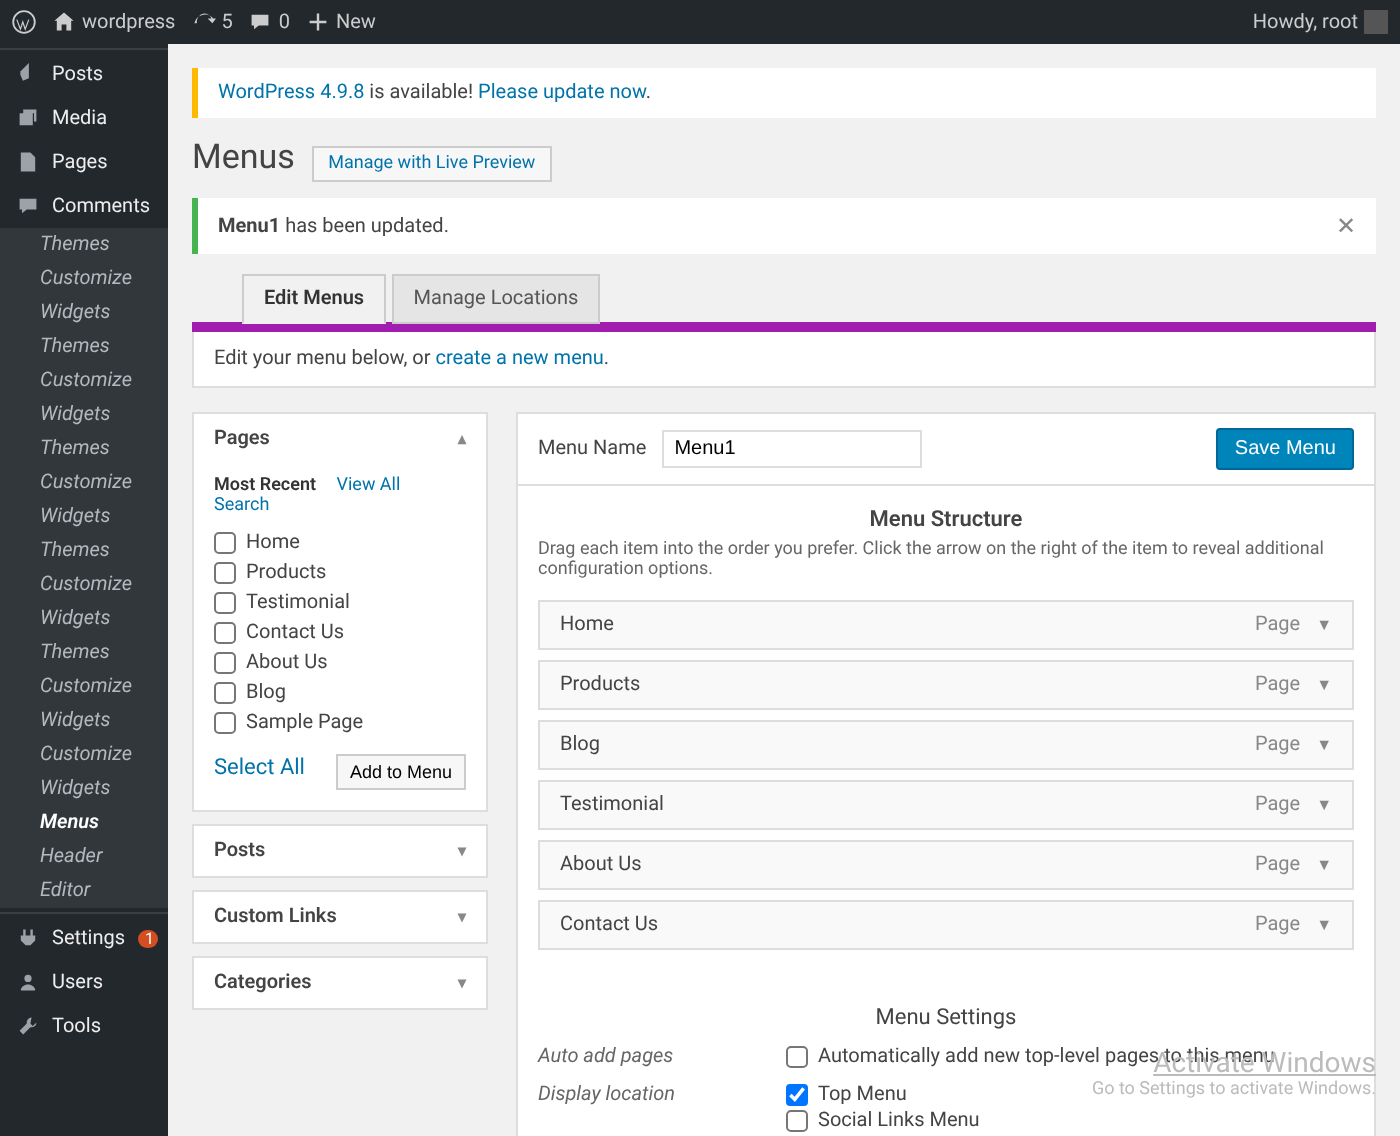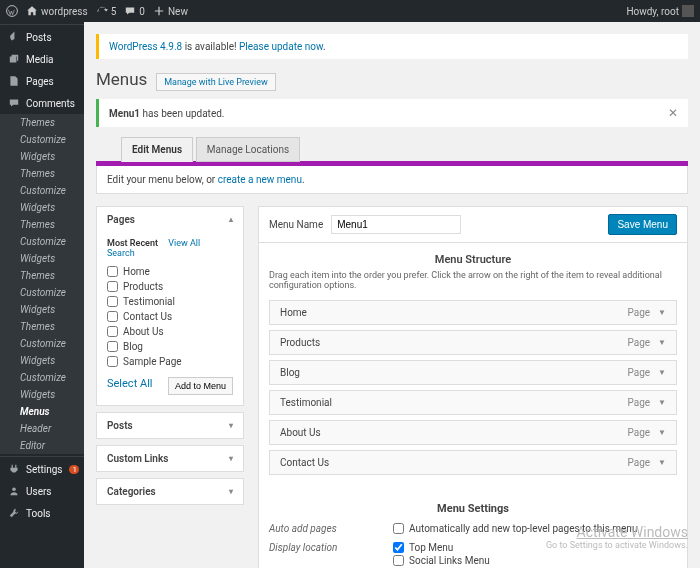--- a/index.html
+++ b/index.html
@@ -69,21 +69,21 @@
 .btn-primary { background: #0085ba; border: 1px solid #006799; color: #fff; padding: 4px 8px; font-size: 10px; cursor: pointer; border-radius: 2px; }
 
 .structure { background: #fff; border: 1px solid #ddd; border-top: none; padding: 10px; }
 .structure h2 { font-size: 11px; font-weight: 600; margin-bottom: 4px; text-align: center; }
 .structure .desc { font-size: 9px; color: #666; margin-bottom: 10px; }
 .menu-item { border: 1px solid #ddd; background: #f9f9f9; margin-bottom: 5px; padding: 6px 10px; display: flex; align-items: center; font-size: 10px; cursor: move; }
 .menu-item .type { margin-left: auto; color: #888; margin-right: 8px; }
 .menu-item .arrow { color: #888; font-size: 8px; cursor: pointer; }
 
 .settings { margin-top: 14px; }
-.settings h2 { font-size: 11px; font-weight: 700; margin-bottom: 8px; margin-top: 27px; }
+.settings h2 { font-size: 11px; font-weight: 400; margin-bottom: 8px; margin-top: 27px; }
 .settings .row { display: flex; font-size: 10px; margin-bottom: 6px; }
 .settings .row .label { width: 80px; font-style: italic; color: #666; }
 .settings .row .opts label { display: flex; align-items: center; gap: 5px; margin-bottom: 2px; margin-left: 44px; }
 .settings .row .opts input { width: 11px; height: 11px; }
 
 .activate { position: absolute; right: 12px; bottom: 18px; text-align: right; color: #bbb; pointer-events: none; }
 .activate .t1 { font-size: 14px; text-decoration: underline; }
 .activate .t2 { font-size: 9px; }
 
 ::-webkit-scrollbar { width: 8px; }

